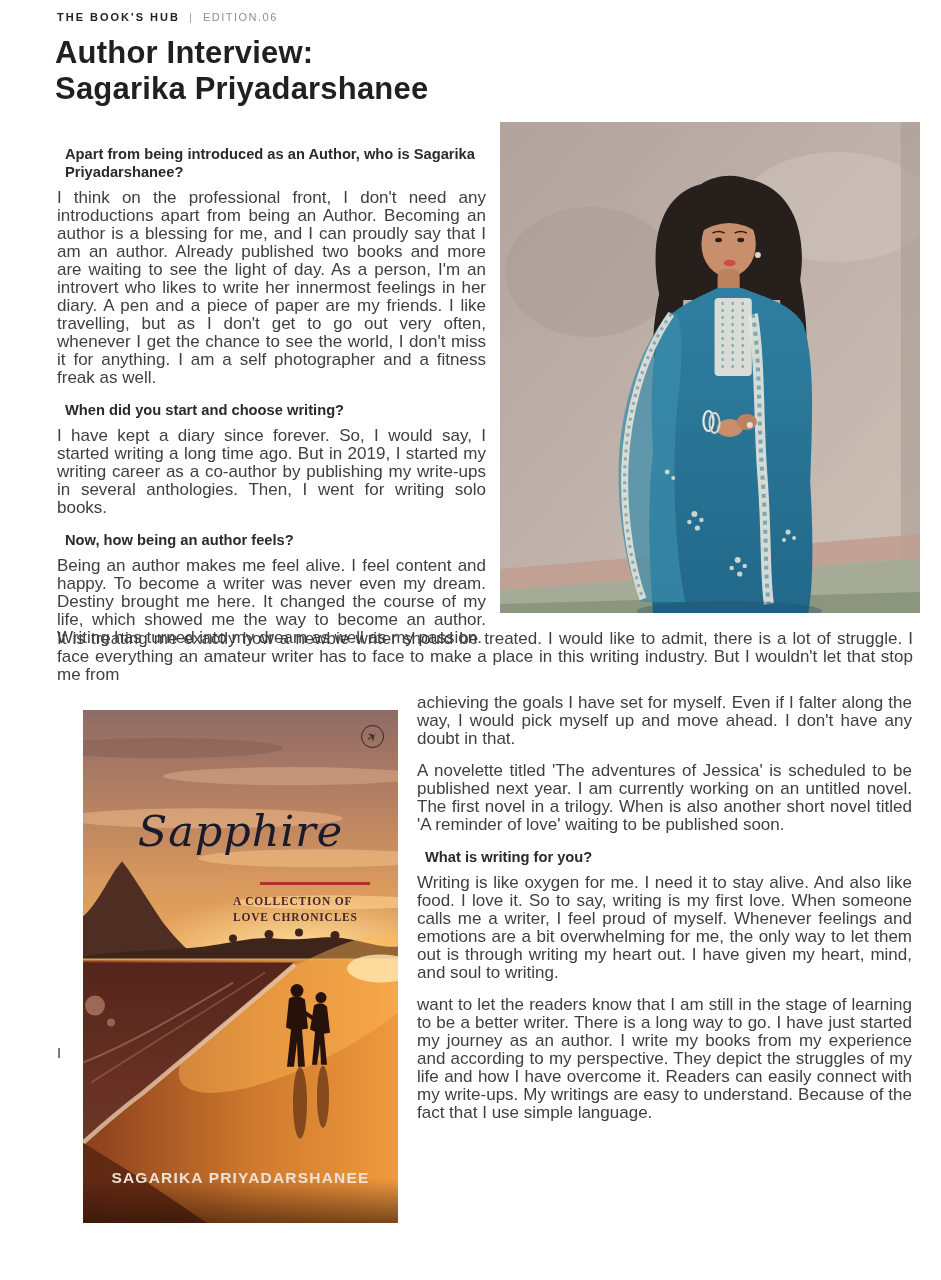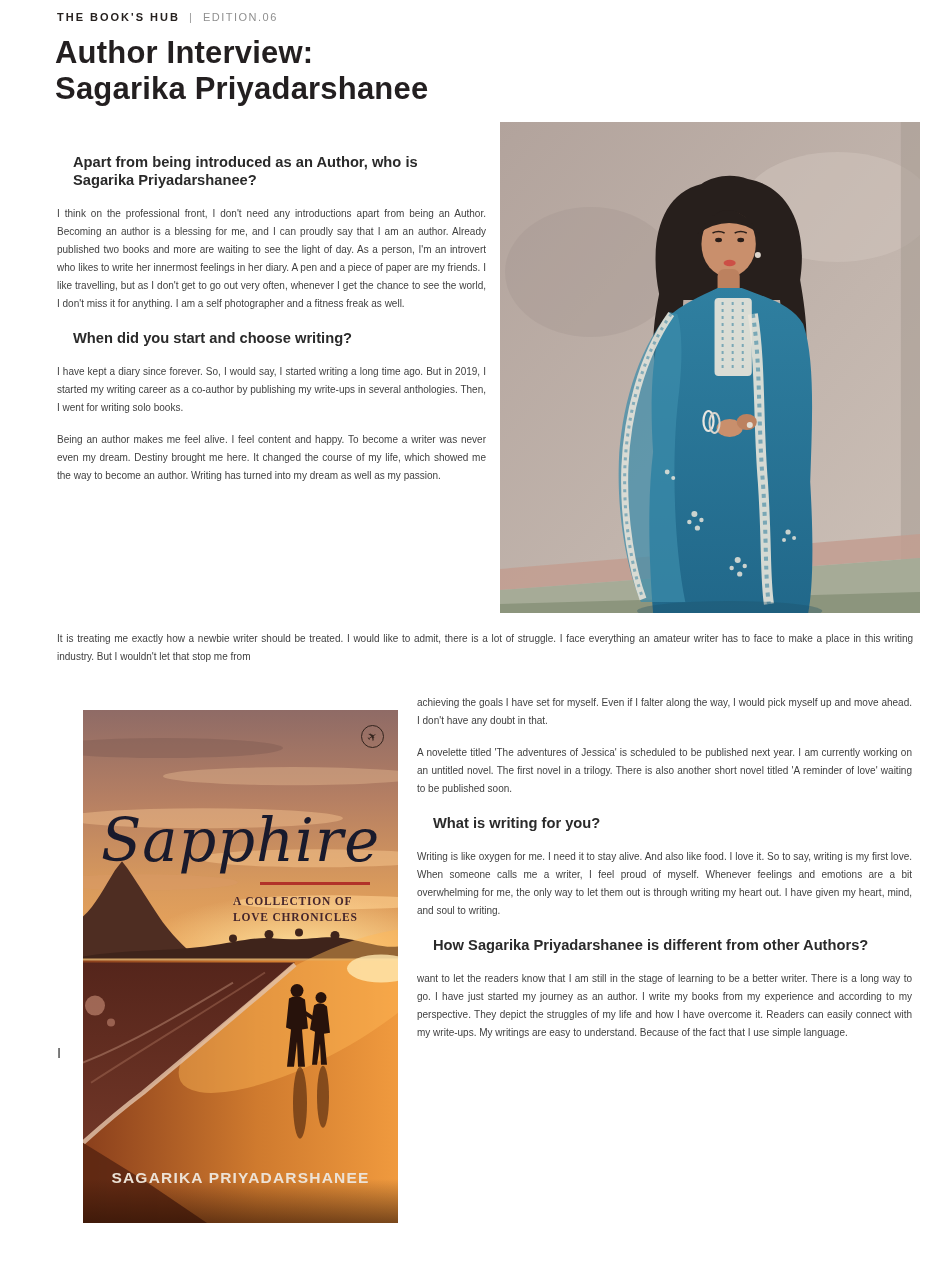--- a/index.html
+++ b/index.html
@@ -19,24 +19,24 @@
     position:absolute; left:55px; top:35px;
     font-size:31px; font-weight:800; line-height:36px;
     color:#231f20; letter-spacing:0.2px;
   }
   
   .col-left  { position:absolute; left:57px;  top:137px; width:429px; }
   .qa-full   { position:absolute; left:57px;  top:630px; width:856px; }
   .col-right { position:absolute; left:417px; top:694px; width:495px; }
   .q {
     font-size:14.7px; font-weight:bold; line-height:18px;
-    color:#2a2a2a; margin:16px;
+    color:#2a2a2a; margin:8px;
   }
   .a {
-    font-size:10px; line-height:18px; color:#3f3f3f;
+    font-size:17px; line-height:18px; color:#3f3f3f;
     text-align:justify; margin:0 0 14px 0;
   }
   .a.last { margin-bottom:0; }
   .stranded-i {
     position:absolute; left:57px; top:1044px;
     font-size:14.7px; line-height:18px; color:#3f3f3f;
   }
   
   .author-photo {
     position:absolute; left:500px; top:122px; width:420px; height:491px;
@@ -53,21 +53,21 @@
     position:absolute; right:14px; top:15px; width:23px; height:23px;
     border:1.6px solid #33241d; border-radius:50%;
     display:flex; align-items:center; justify-content:center;
     color:#33241d; font-size:12px;
   }
   .cover-logo .glyph { display:block; transform:rotate(-32deg); line-height:1; }
   .cover-title {
     position:absolute; left:0; top:96px; width:100%;
     text-align:center;
     font-family:"DejaVu Serif", serif; font-style:italic;
-    font-size:59px; color:#191a2c; letter-spacing:1px;
+    font-size:43px; color:#191a2c; letter-spacing:1px;
   }
   .cover-rule {
     position:absolute; left:177px; top:172px; width:110px; height:2.5px;
     background:#b23229;
   }
   .cover-subtitle {
     position:absolute; left:150px; top:183px; width:140px;
     font-family:"Liberation Serif", serif; font-weight:bold;
     font-size:11.5px; line-height:16px; letter-spacing:0.8px; color:#46262c;
   }
@@ -91,20 +91,21 @@
   <h1 class="page-title">
     <span>Author Interview:</span><br>
     <span>Sagarika Priyadarshanee</span>
   </h1>
 
   <section class="col-left">
     <h3 class="q">Apart from being introduced as an Author, who is Sagarika Priyadarshanee?</h3>
     <p class="a">I think on the professional front, I don't need any introductions apart from being an Author. Becoming an author is a blessing for me, and I can proudly say that I am an author. Already published two books and more are waiting to see the light of day. As a person, I'm an introvert who likes to write her innermost feelings in her diary. A pen and a piece of paper are my friends. I like travelling, but as I don't get to go out very often, whenever I get the chance to see the world, I don't miss it for anything. I am a self photographer and a fitness freak as well.</p>
     <h3 class="q">When did you start and choose writing?</h3>
     <p class="a">I have kept a diary since forever. So, I would say, I started writing a long time ago. But in 2019, I started my writing career as a co-author by publishing my write-ups in several anthologies. Then, I went for writing solo books.</p>
+    <h3 class="q">Now, how being an author feels?</h3>
     <p class="a last">Being an author makes me feel alive. I feel content and happy. To become a writer was never even my dream. Destiny brought me here. It changed the course of my life, which showed me the way to become an author. Writing has turned into my dream as well as my passion.</p>
   </section>
 
   <figure class="author-photo">
     <svg viewBox="0 0 417 491" preserveAspectRatio="none">
       <defs>
         <linearGradient id="wallG" x1="0" y1="0" x2="1" y2="1">
           <stop offset="0" stop-color="#b2a39c"></stop>
             <stop offset="0.6" stop-color="#c2b5ad"></stop>
             <stop offset="1" stop-color="#ccc0b7"></stop>
@@ -252,22 +253,21 @@
     <div class="cover-rule"></div>
     <div class="cover-subtitle">
       <span>A COLLECTION OF</span><br>
       <span>LOVE CHRONICLES</span>
     </div>
     <div class="cover-author">SAGARIKA PRIYADARSHANEE</div>
   </figure>
 
   <section class="col-right">
     <p class="a">achieving the goals I have set for myself. Even if I falter along the way, I would pick myself up and move ahead. I don't have any doubt in that.</p>
-    <p class="a">A novelette titled 'The adventures of Jessica' is scheduled to be published next year. I am currently working on an untitled novel. The first novel in a trilogy. There is also another short novel titled 'A reminder of love' waiting to be published soon.</p>
+    <p class="a">A novelette titled 'The adventures of Jessica' is scheduled to be published next year. I am currently working on an untitled novel. The first novel in a trilogy. When is also another short novel titled 'A reminder of love' waiting to be published soon.</p>
     <h3 class="q">What is writing for you?</h3>
     <p class="a">Writing is like oxygen for me. I need it to stay alive. And also like food. I love it. So to say, writing is my first love. When someone calls me a writer, I feel proud of myself. Whenever feelings and emotions are a bit overwhelming for me, the only way to let them out is through writing my heart out. I have given my heart, mind, and soul to writing.</p>
-    <h3 class="q">How Sagarika Priyadarshanee is different from other Authors?</h3>
     <p class="a last">want to let the readers know that I am still in the stage of learning to be a better writer. There is a long way to go. I have just started my journey as an author. I write my books from my experience and according to my perspective. They depict the struggles of my life and how I have overcome it. Readers can easily connect with my write-ups. My writings are easy to understand. Because of the fact that I use simple language.</p>
   </section>
 
   <span class="stranded-i">I</span>
 
 </div>
 
 </body></html>

